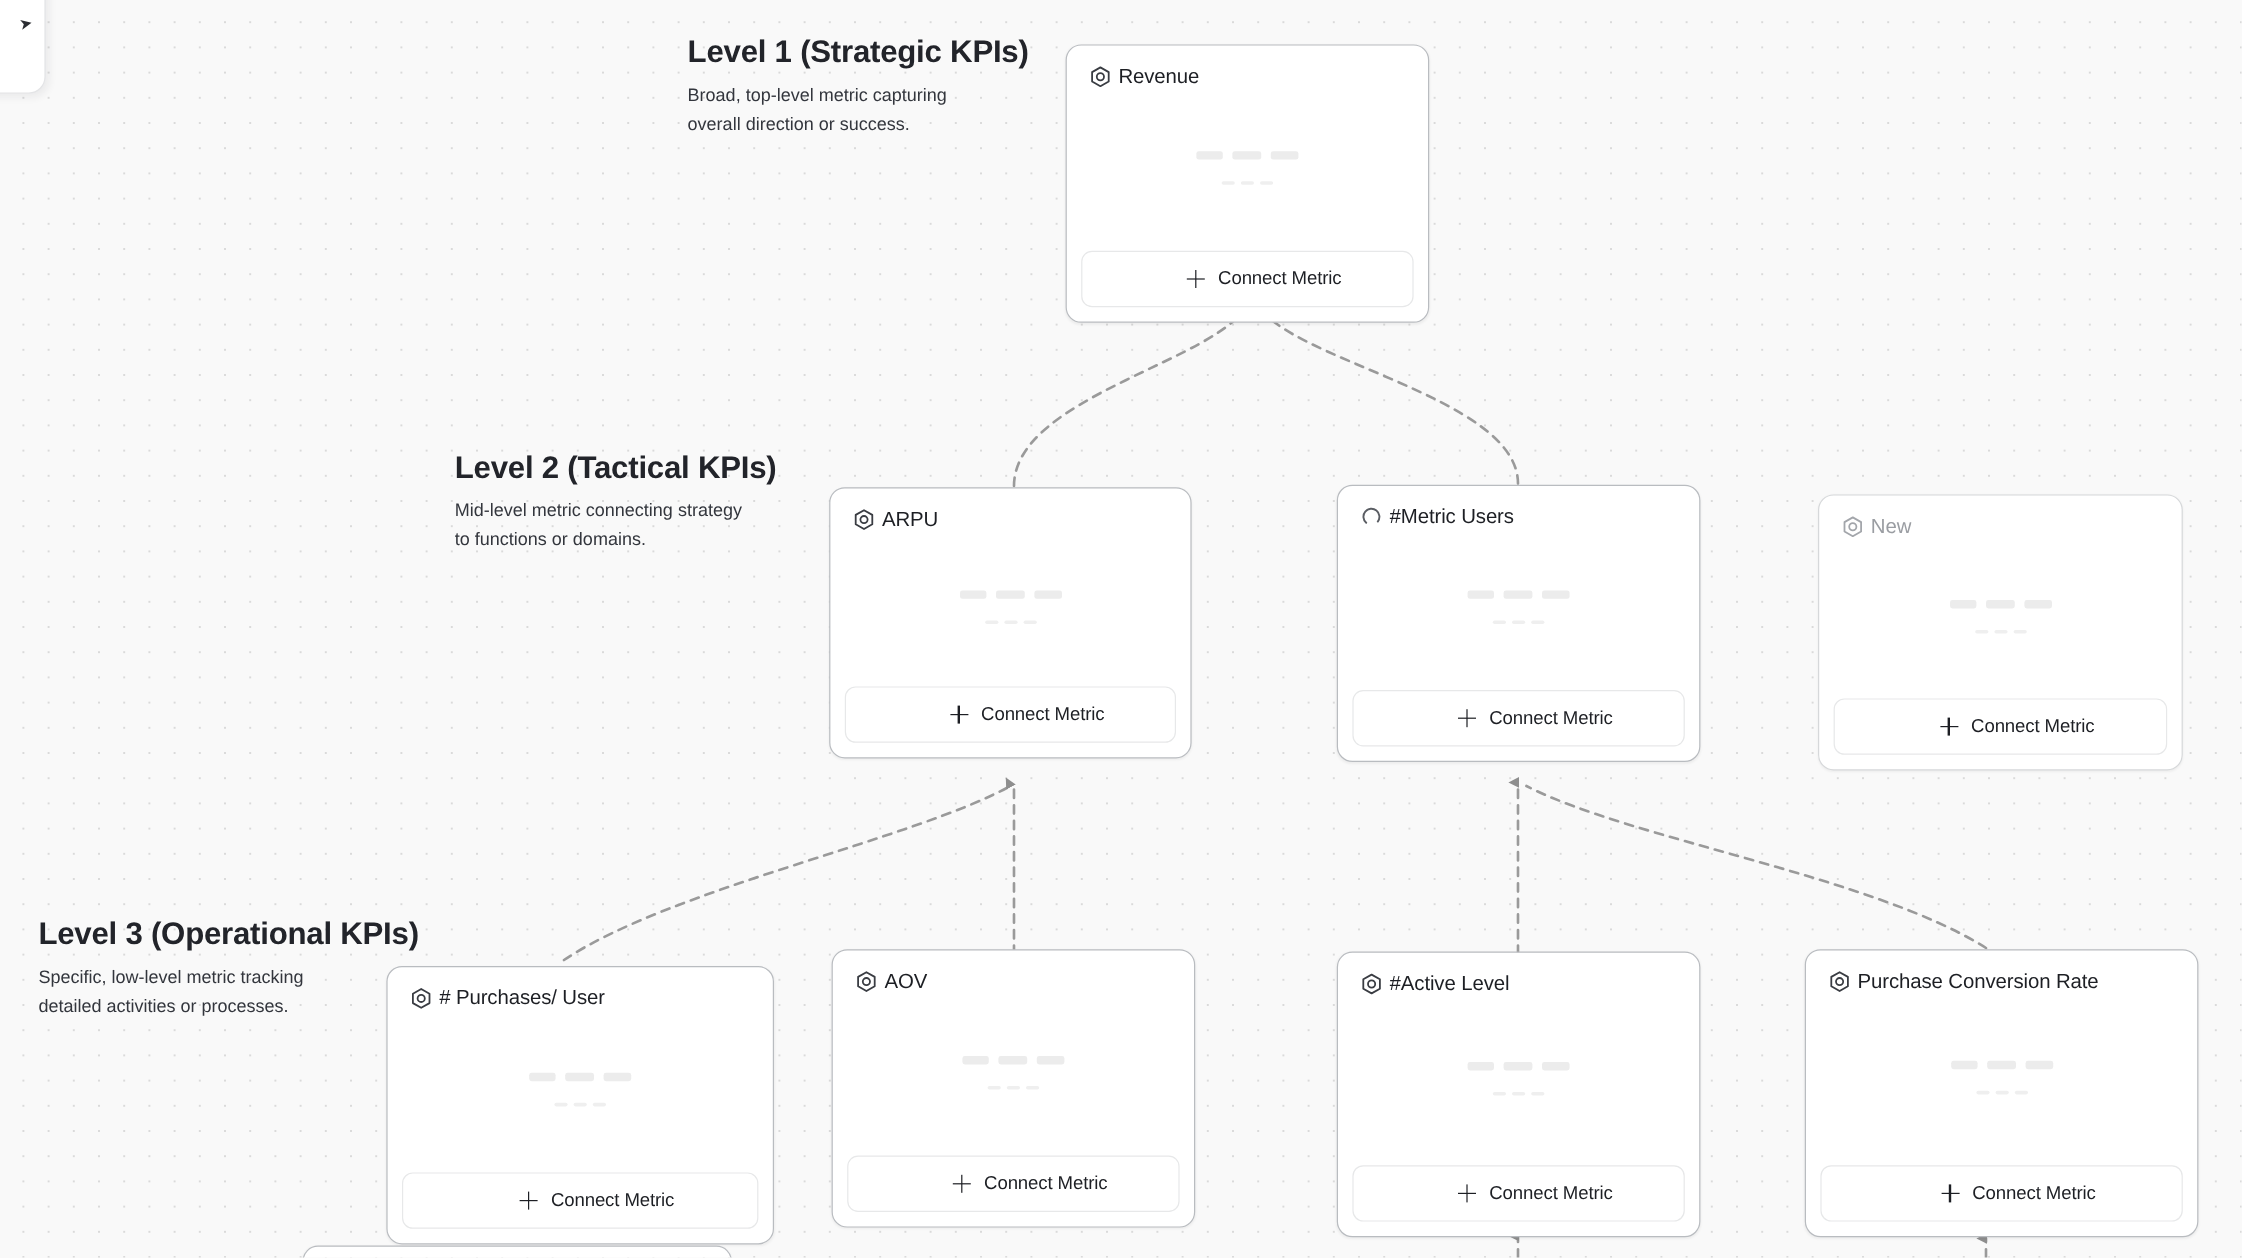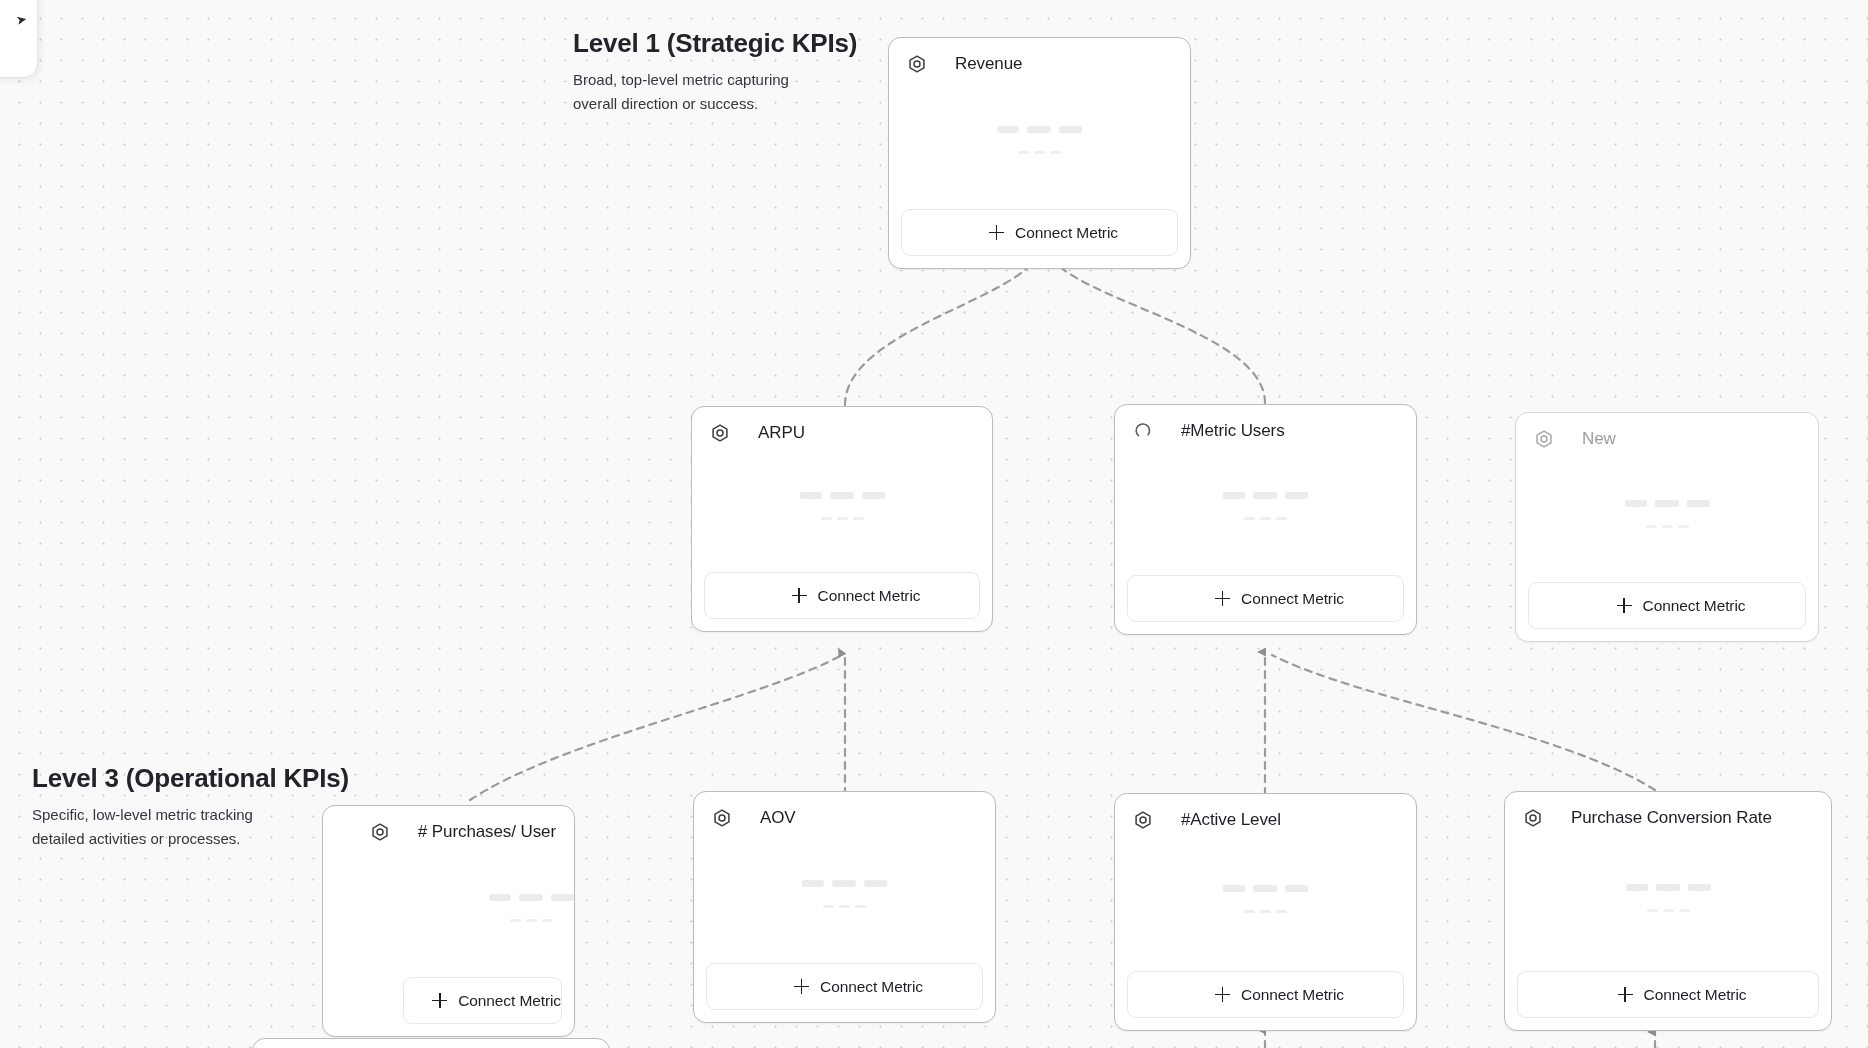--- a/index.html
+++ b/index.html
@@ -65,21 +65,21 @@
     z-index: 3;
     display: flex;
     flex-direction: column;
     box-shadow: 0 1px 2px rgba(20,22,28,0.05);
   }
   .card.muted { border-color: #d6d8da; }
 
   .card-head {
     display: flex;
     align-items: center;
-    gap: 28px;
+    gap: 5px;
     padding: 16px 18px 0 18px;
   }
   .card-icon {
     width: 20px; height: 20px;
     flex: 0 0 20px;
     display: block;
   }
   .card-title {
     font-size: 17px;
     font-weight: 500;
@@ -202,20 +202,24 @@
 
       <path d="M1655 1048 L 1655 1032" marker-end="url(#arw)"></path>
     </g>
   </svg>
 
   <div class="level-block" style="left:573px; top:28px;">
     <div class="level-title">Level 1 (Strategic KPIs)</div>
     <div class="level-desc">Broad, top-level metric capturing overall direction or success.</div>
   </div>
 
+  <div class="level-block" style="left:379px; top:374px;">
+    <div class="level-title">Level 2 (Tactical KPIs)</div>
+    <div class="level-desc">Mid-level metric connecting strategy to functions or domains.</div>
+  </div>
 
   <div class="level-block" style="left:32px; top:763px;">
     <div class="level-title">Level 3 (Operational KPIs)</div>
     <div class="level-desc">Specific, low-level metric tracking detailed activities or processes.</div>
   </div>
 
   <div class="card" style="left:888px; top:37px; width:303px; height:232px;">
     <div class="card-head">
       <svg class="card-icon" viewBox="0 0 24 24" fill="none" stroke="#3a3d43" stroke-width="1.8" stroke-linejoin="round">
         <path d="M12 2.6 20.3 7.3 20.3 16.7 12 21.4 3.7 16.7 3.7 7.3 Z"></path>
@@ -311,21 +315,21 @@
         <span class="skel"></span>
         <span class="skel"></span>
       </div>
     </div>
     <div class="connect-btn">
       <span class="plus"></span>
       <span class="connect-label">Connect Metric</span>
     </div>
   </div>
 
-  <div class="card" style="left:322px; top:805px; width:253px; height:232px;align-items:flex-end;">
+  <div class="card" style="left:322px; top:805px; width:323px; height:232px;">
     <div class="card-head">
       <svg class="card-icon" viewBox="0 0 24 24" fill="none" stroke="#3a3d43" stroke-width="1.8" stroke-linejoin="round">
         <path d="M12 2.6 20.3 7.3 20.3 16.7 12 21.4 3.7 16.7 3.7 7.3 Z"></path>
         <circle cx="12" cy="12" r="3.6"></circle>
       </svg>
       <div class="card-title"># Purchases/ User</div>
     </div>
     <div class="card-body">
       <div class="skel-row">
         <span class="skel w1"></span>

